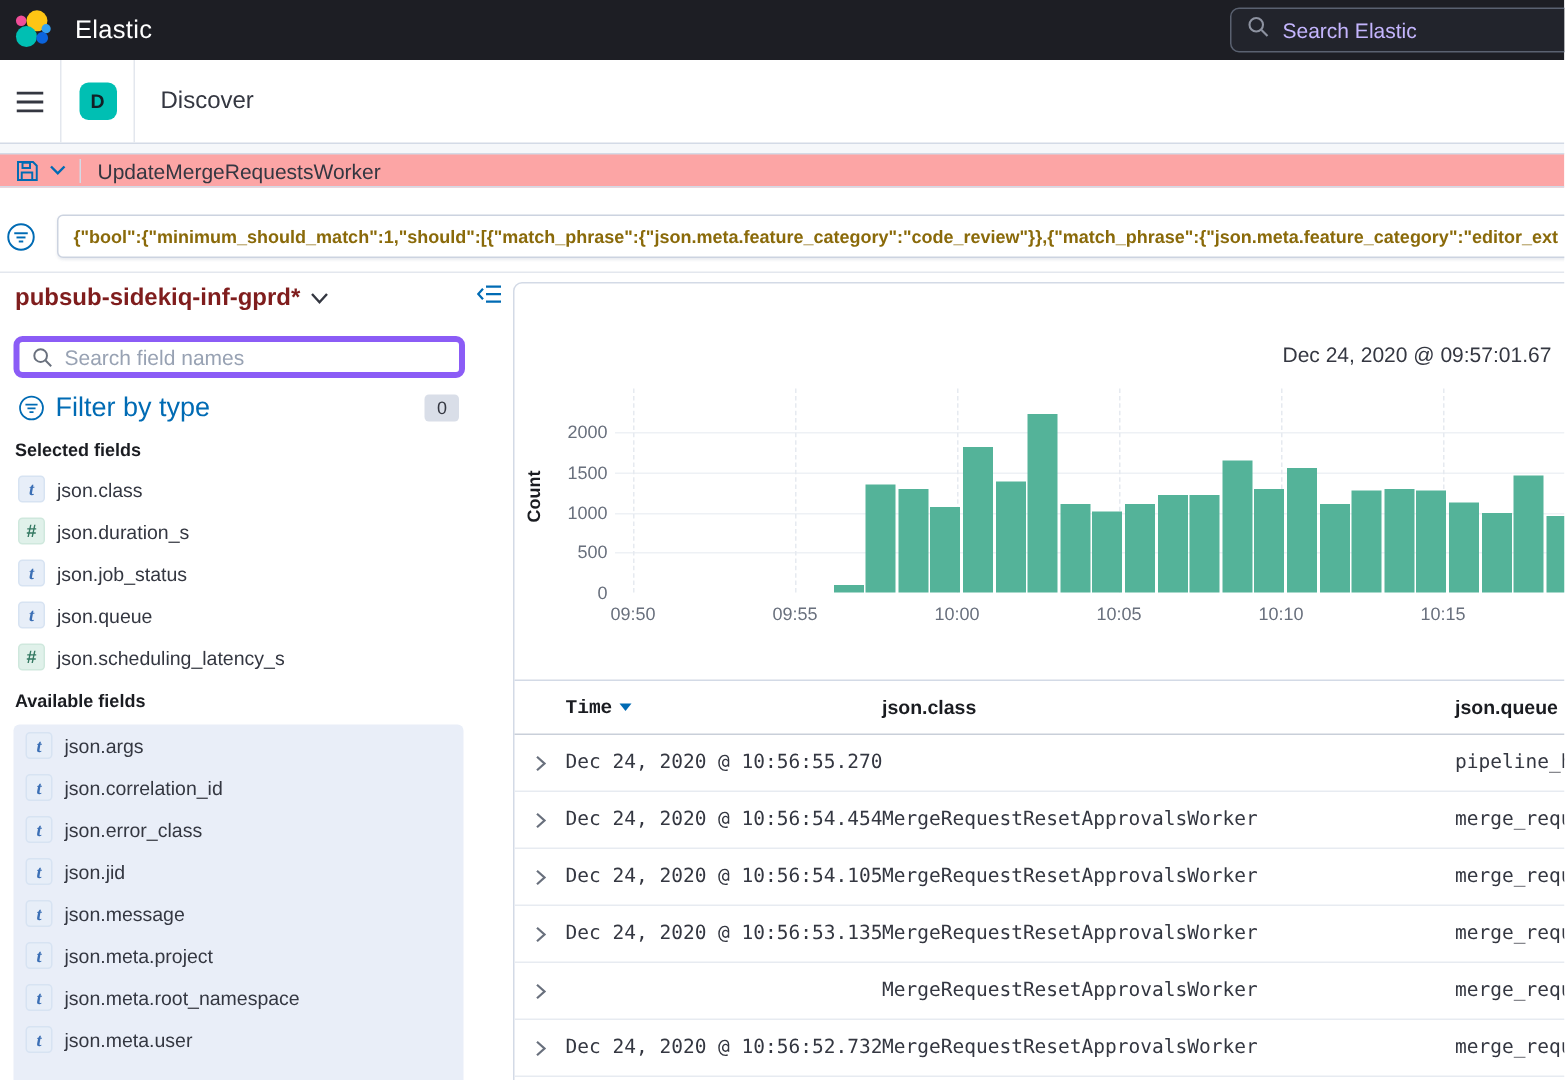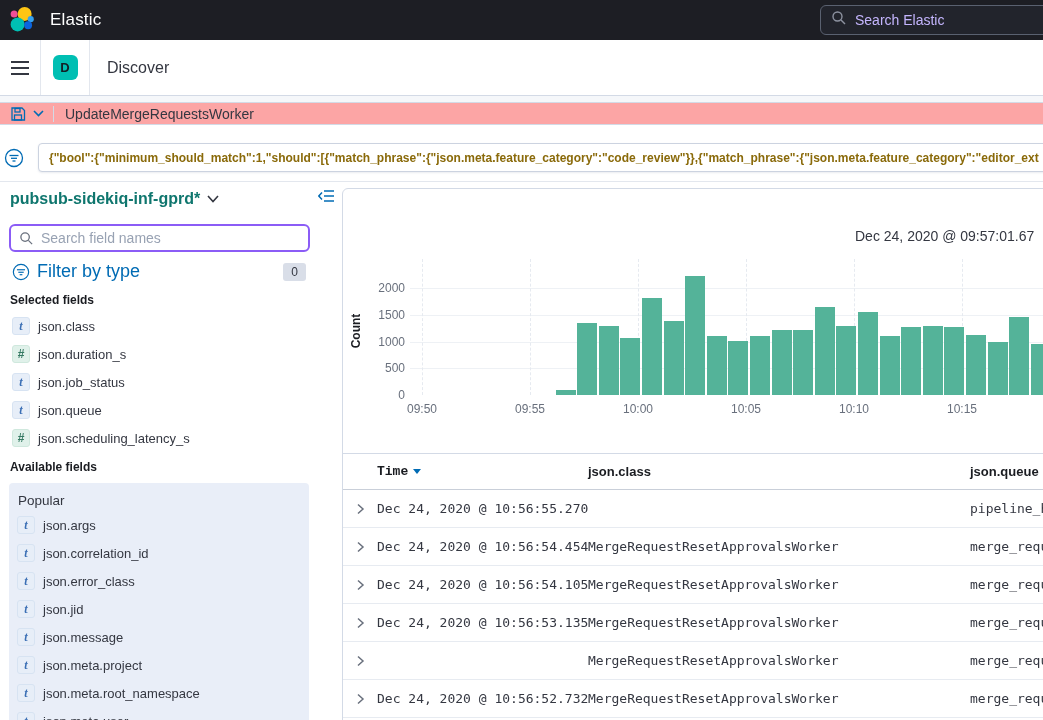--- a/index.html
+++ b/index.html
@@ -44,23 +44,23 @@
   .add-filter-btn{ position:absolute; left:4px; top:13px; width:20px; height:20px; cursor:pointer; }
   .filter-connector{ position:absolute; left:25px; top:158px; width:13px; height:1px; background:#d3dae6; }
   .filter-pill{ position:absolute; left:38px; top:8px; right:-10px; height:29px; background:#fff;
            border:1px solid #ccd3e0; border-radius:4px; box-shadow:0 1px 2px rgba(152,162,179,.2);
            display:flex; align-items:center; padding:0 10px; font-size:12px; font-weight:700;
            color:#8a6a0a; white-space:nowrap; overflow:hidden; cursor:pointer; }
 
   
   .sidebar{ position:absolute; left:0; top:183px; width:342px; height:537px; background:#fff; }
   .sb-head{ position:absolute; left:10px; top:7px; display:flex; align-items:center; gap:7px; cursor:pointer; }
-  .index-pattern{ font-size:16px; font-weight:700; color:#0f766e; }
+  .index-pattern{ font-size:16px; font-weight:700; color:#7f1d1d; }
   .collapse-btn{ position:absolute; right:8px; top:6px; cursor:pointer; }
-  .sb-search{ position:absolute; left:9px; top:41px; width:301px; height:28px; border:2px solid #8b5cf6;
+  .sb-search{ position:absolute; left:9px; top:41px; width:301px; height:28px; border:4px solid #8b5cf6;
            border-radius:6px; background:#fff; display:flex; align-items:center; gap:7px; padding:0 8px; cursor:text; }
   .sb-search-ph{ color:#98a2b3; font-size:14px; }
   .sb-filter{ position:absolute; left:12px; top:78px; width:294px; display:flex; align-items:center; }
   .sb-filter-label{ margin-left:7px; color:#006bb4; font-size:18px; cursor:pointer; }
   .count-badge{ margin-left:auto; background:#d9dee8; color:#343741; font-size:12px; border-radius:3px;
            padding:2px 8px; }
   .sb-heading{ position:absolute; left:10px; font-size:12px; font-weight:700; color:#1a1c21; }
   .sb-list{ position:absolute; left:4px; width:304px; }
   .field-item{ height:28px; display:flex; align-items:center; padding-left:8px; gap:8px; cursor:pointer; }
   .token{ width:18px; height:18px; border-radius:3px; flex:none; display:flex; align-items:center;
@@ -223,21 +223,20 @@
           <span class="token token-str">t</span>
           <span class="field-name">json.queue</span>
         </div>
         <div class="field-item">
           <span class="token token-num">#</span>
           <span class="field-name">json.scheduling_latency_s</span>
         </div>
       </div>
     <div class="sb-heading" style="top:277px">Available fields</div>
     <div class="popular-box">
-      <div class="popular-label">Popular</div>
       <div class="sb-list" id="popular-list">
           <div class="field-item">
             <span class="token token-str">t</span>
             <span class="field-name">json.args</span>
           </div>
           <div class="field-item">
             <span class="token token-str">t</span>
             <span class="field-name">json.correlation_id</span>
           </div>
           <div class="field-item">

